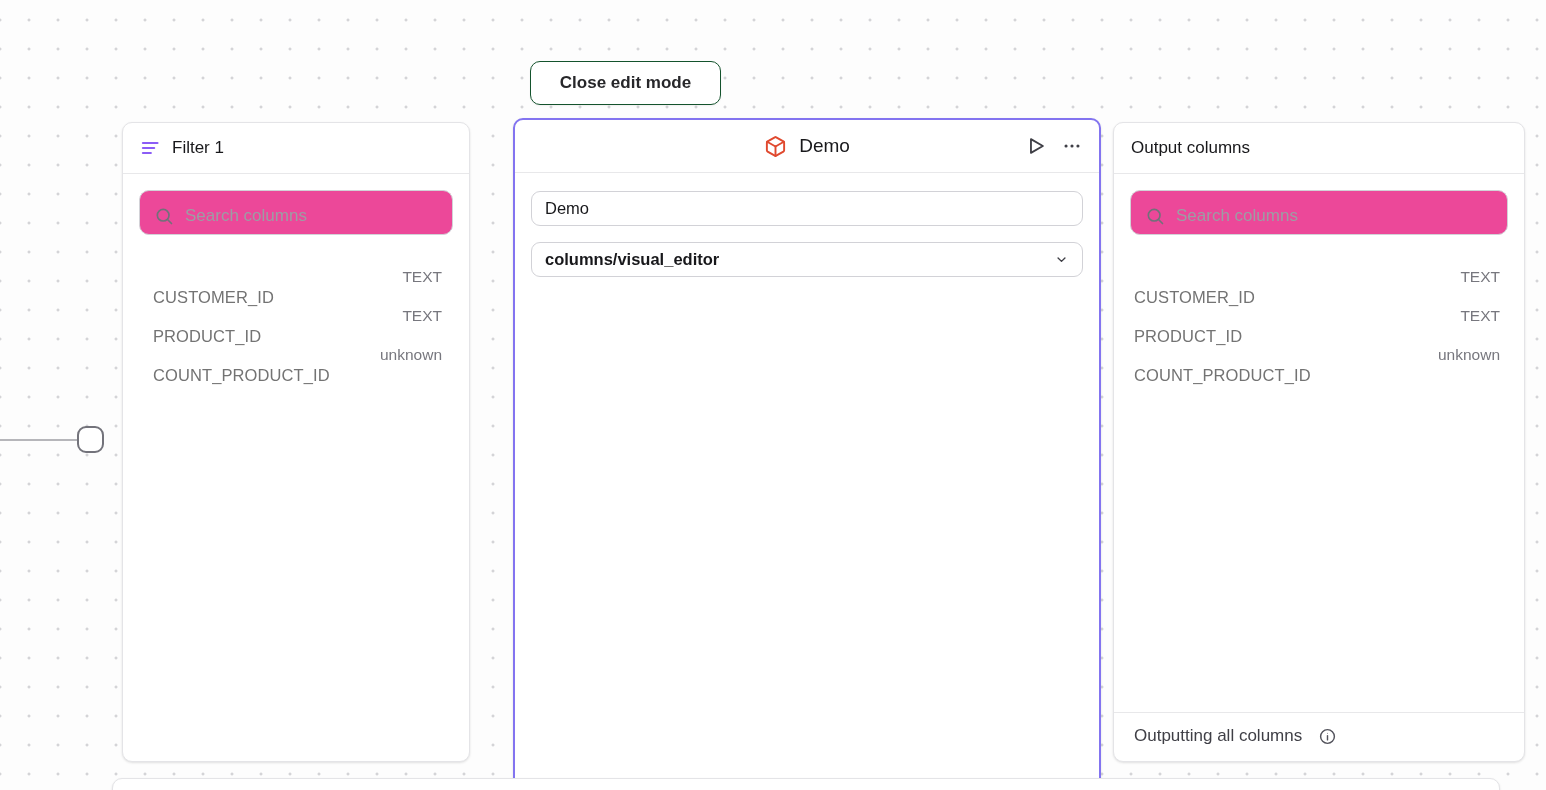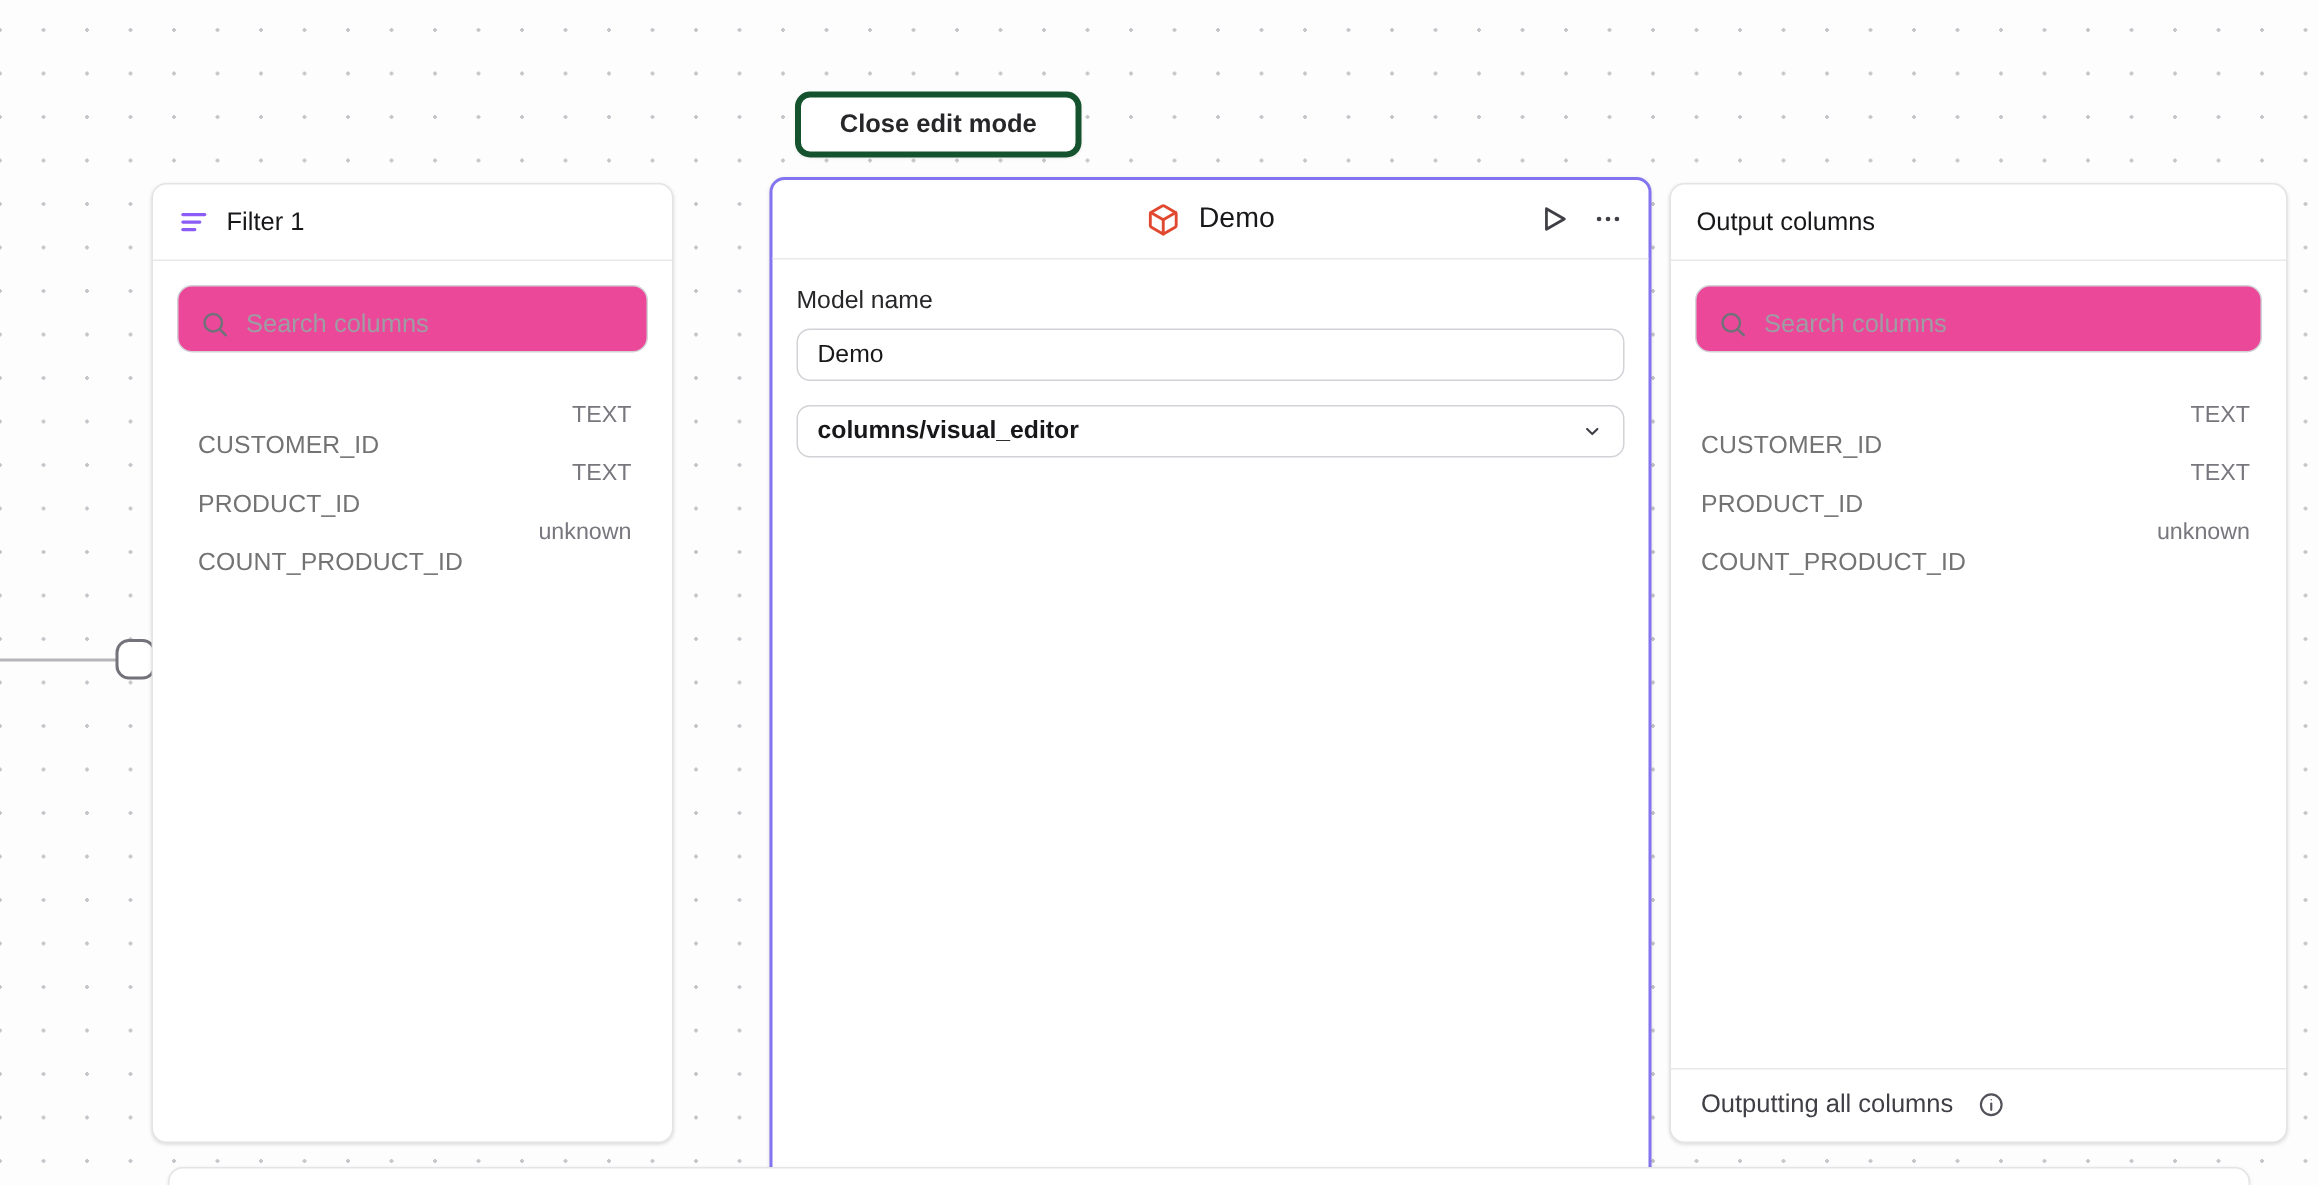--- a/index.html
+++ b/index.html
@@ -34,21 +34,21 @@
     font-weight:500;
     color:#18181b;
   }
 
   
   .close-edit-btn {
     position:absolute;
     left:530px; top:61px;
     width:191px; height:44px;
     background:#fff;
-    border:4px solid #14532d;
+    border:1px solid #14532d;
     border-radius:10px;
     box-shadow:0 1px 2px rgba(0,0,0,.06);
     font-family:"Liberation Sans", sans-serif;
     font-size:17px;
     font-weight:700;
     color:#27272a;
     cursor:pointer;
     text-align:center;
   }
 
@@ -83,21 +83,21 @@
     align-items:center;
     height:39px;
     cursor:default;
   }
   .filter-panel .col-row { padding:0 27px 0 30px; }
   .output-panel .col-row { padding:0 24px 0 20px; }
   .col-name { font-size:16.5px; color:#737373; letter-spacing:.1px;margin-top:42px; }
   .col-type { font-size:15.5px; color:#77777e; }
 
   
-  .filter-panel { left:101px; top:122px; width:348px; height:640px; }
+  .filter-panel { left:122px; top:122px; width:348px; height:640px; }
   .model-panel  { left:513px; top:118px; width:588px; height:737px;
                   border:2px solid #8374f0; }
   .output-panel { left:1113px; top:122px; width:412px; height:640px; }
   .bottom-panel { left:112px; top:778px; width:1388px; height:40px;
                   border-radius:10px 10px 0 0; }
 
   
   .model-header {
     position:relative;
     display:flex;
@@ -267,21 +267,20 @@
         <svg width="22" height="22" viewBox="0 0 24 24">
           <circle cx="5.5" cy="12" r="1.7" fill="#3f3f46"></circle>
           <circle cx="12" cy="12" r="1.7" fill="#3f3f46"></circle>
           <circle cx="18.5" cy="12" r="1.7" fill="#3f3f46"></circle>
         </svg>
       </button>
     </div>
   </div>
 
   <div class="model-body">
-    <div class="field-label">Model name</div>
     <input class="text-input" type="text" value="Demo" style="">
 
     <div class="select-input">
       <span class="select-value">columns/visual_editor</span>
       <span>
         <svg width="15" height="15" viewBox="0 0 24 24" fill="none" stroke="#3f3f46" stroke-width="2.2" stroke-linecap="round" stroke-linejoin="round">
           <polyline points="6.5 9.5 12 15 17.5 9.5"></polyline>
         </svg>
       </span>
     </div>

